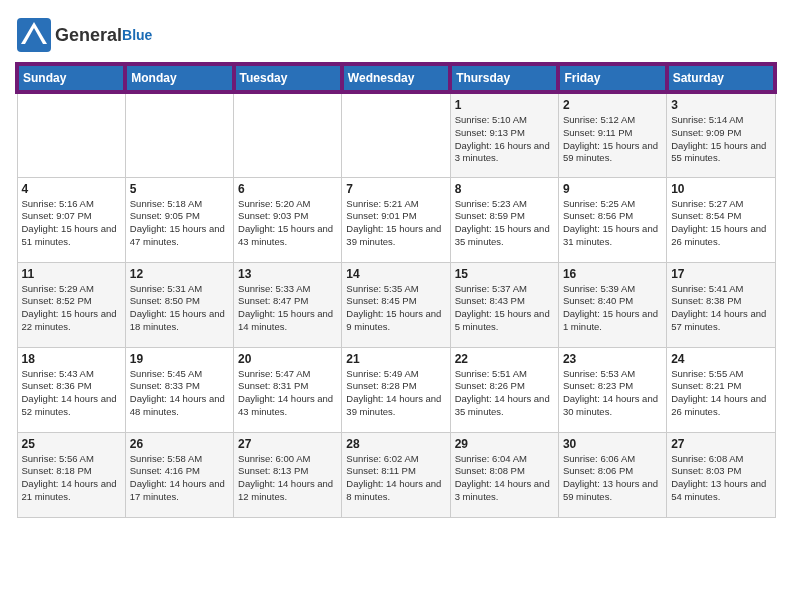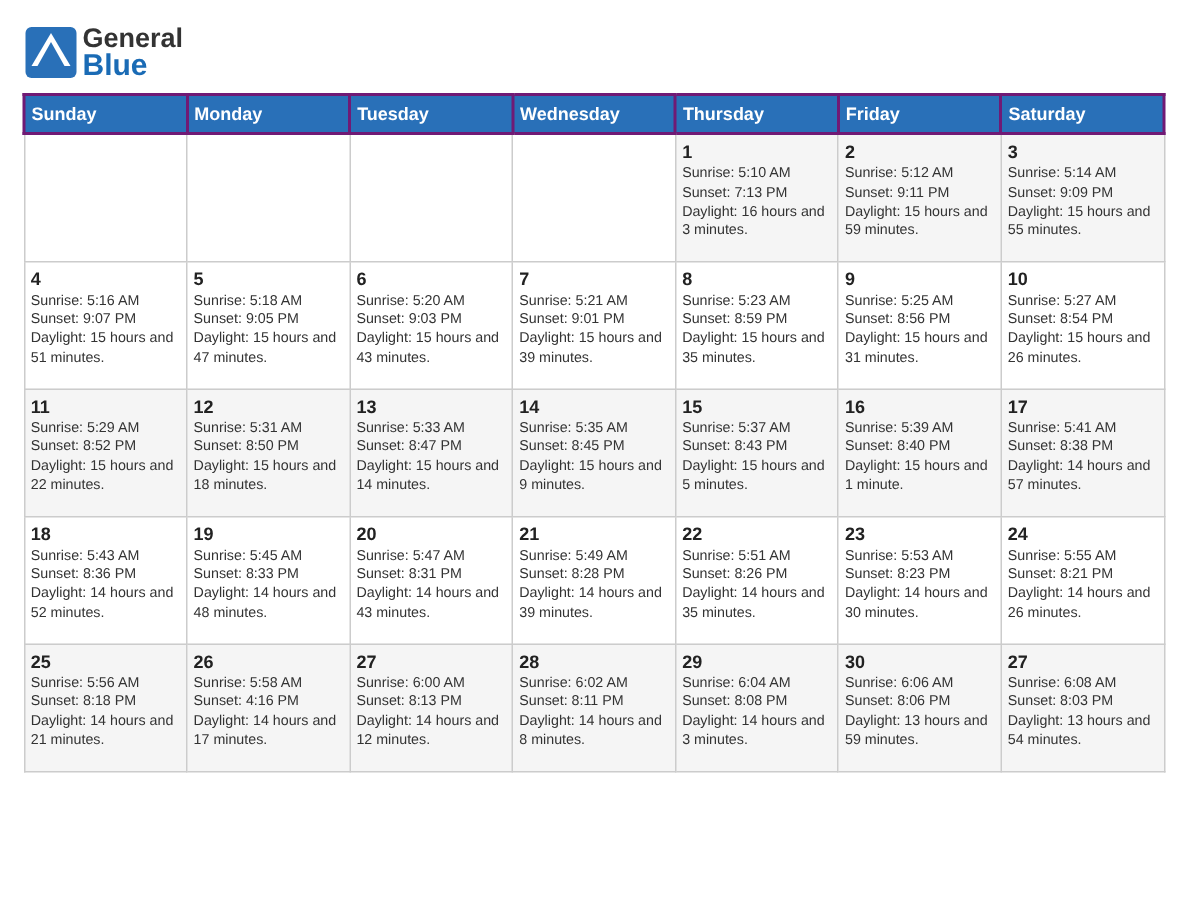--- a/index.html
+++ b/index.html
@@ -21,30 +21,31 @@
       align-items: center;
       margin-top: 6px;
     }
     .logo-text-general {
       font-size: 18px;
       font-weight: bold;
       color: #333;
       line-height: 1;
     }
     .logo-text-blue {
-      font-size: 20px;
+      font-size: 14px;
       font-weight: bold;
       color: #1a6bb5;
       line-height: 1;
     }
     .logo-stack {
       display: flex;
-      flex-direction: column;
+      flex-direction: row;
       line-height: 1.1;
       margin-left: 2px;
+      align-items: center;
     }
     .title-block {
       text-align: right;
     }
     .title-block h1 {
       font-size: 36px;
       font-weight: bold;
       color: #222;
       line-height: 1.1;
     }
@@ -58,21 +59,21 @@
       border-collapse: collapse;
       table-layout: fixed;
     }
     thead tr th {
       background-color: #2970b8;
       color: #fff;
       font-size: 12px;
       font-weight: bold;
       padding: 5px 4px;
       text-align: left;
-      border: 2px solid #701a75;
+      border: 4px solid #701a75;
     }
     tbody tr td {
       border: 1px solid #ccc;
       vertical-align: top;
       padding: 4px 4px;
       font-size: 10px;
       color: #333;
       background: #fff;
       height: 85px;
     }
@@ -126,21 +127,21 @@
   </thead>
   <tbody id="calendar-body">
   <tr>
         <td class="empty-cell"></td>
         <td class="empty-cell"></td>
         <td class="empty-cell"></td>
         <td class="empty-cell"></td>
         <td>
           <span class="day-number">1</span>
           <div class="day-info">Sunrise: 5:10 AM
-Sunset: 7:13 PM
+Sunset: 9:13 PM
 Daylight: 16 hours
 and 3 minutes.</div>
         </td>
         <td>
           <span class="day-number">2</span>
           <div class="day-info">Sunrise: 5:12 AM
 Sunset: 9:11 PM
 Daylight: 15 hours
 and 59 minutes.</div>
         </td>

